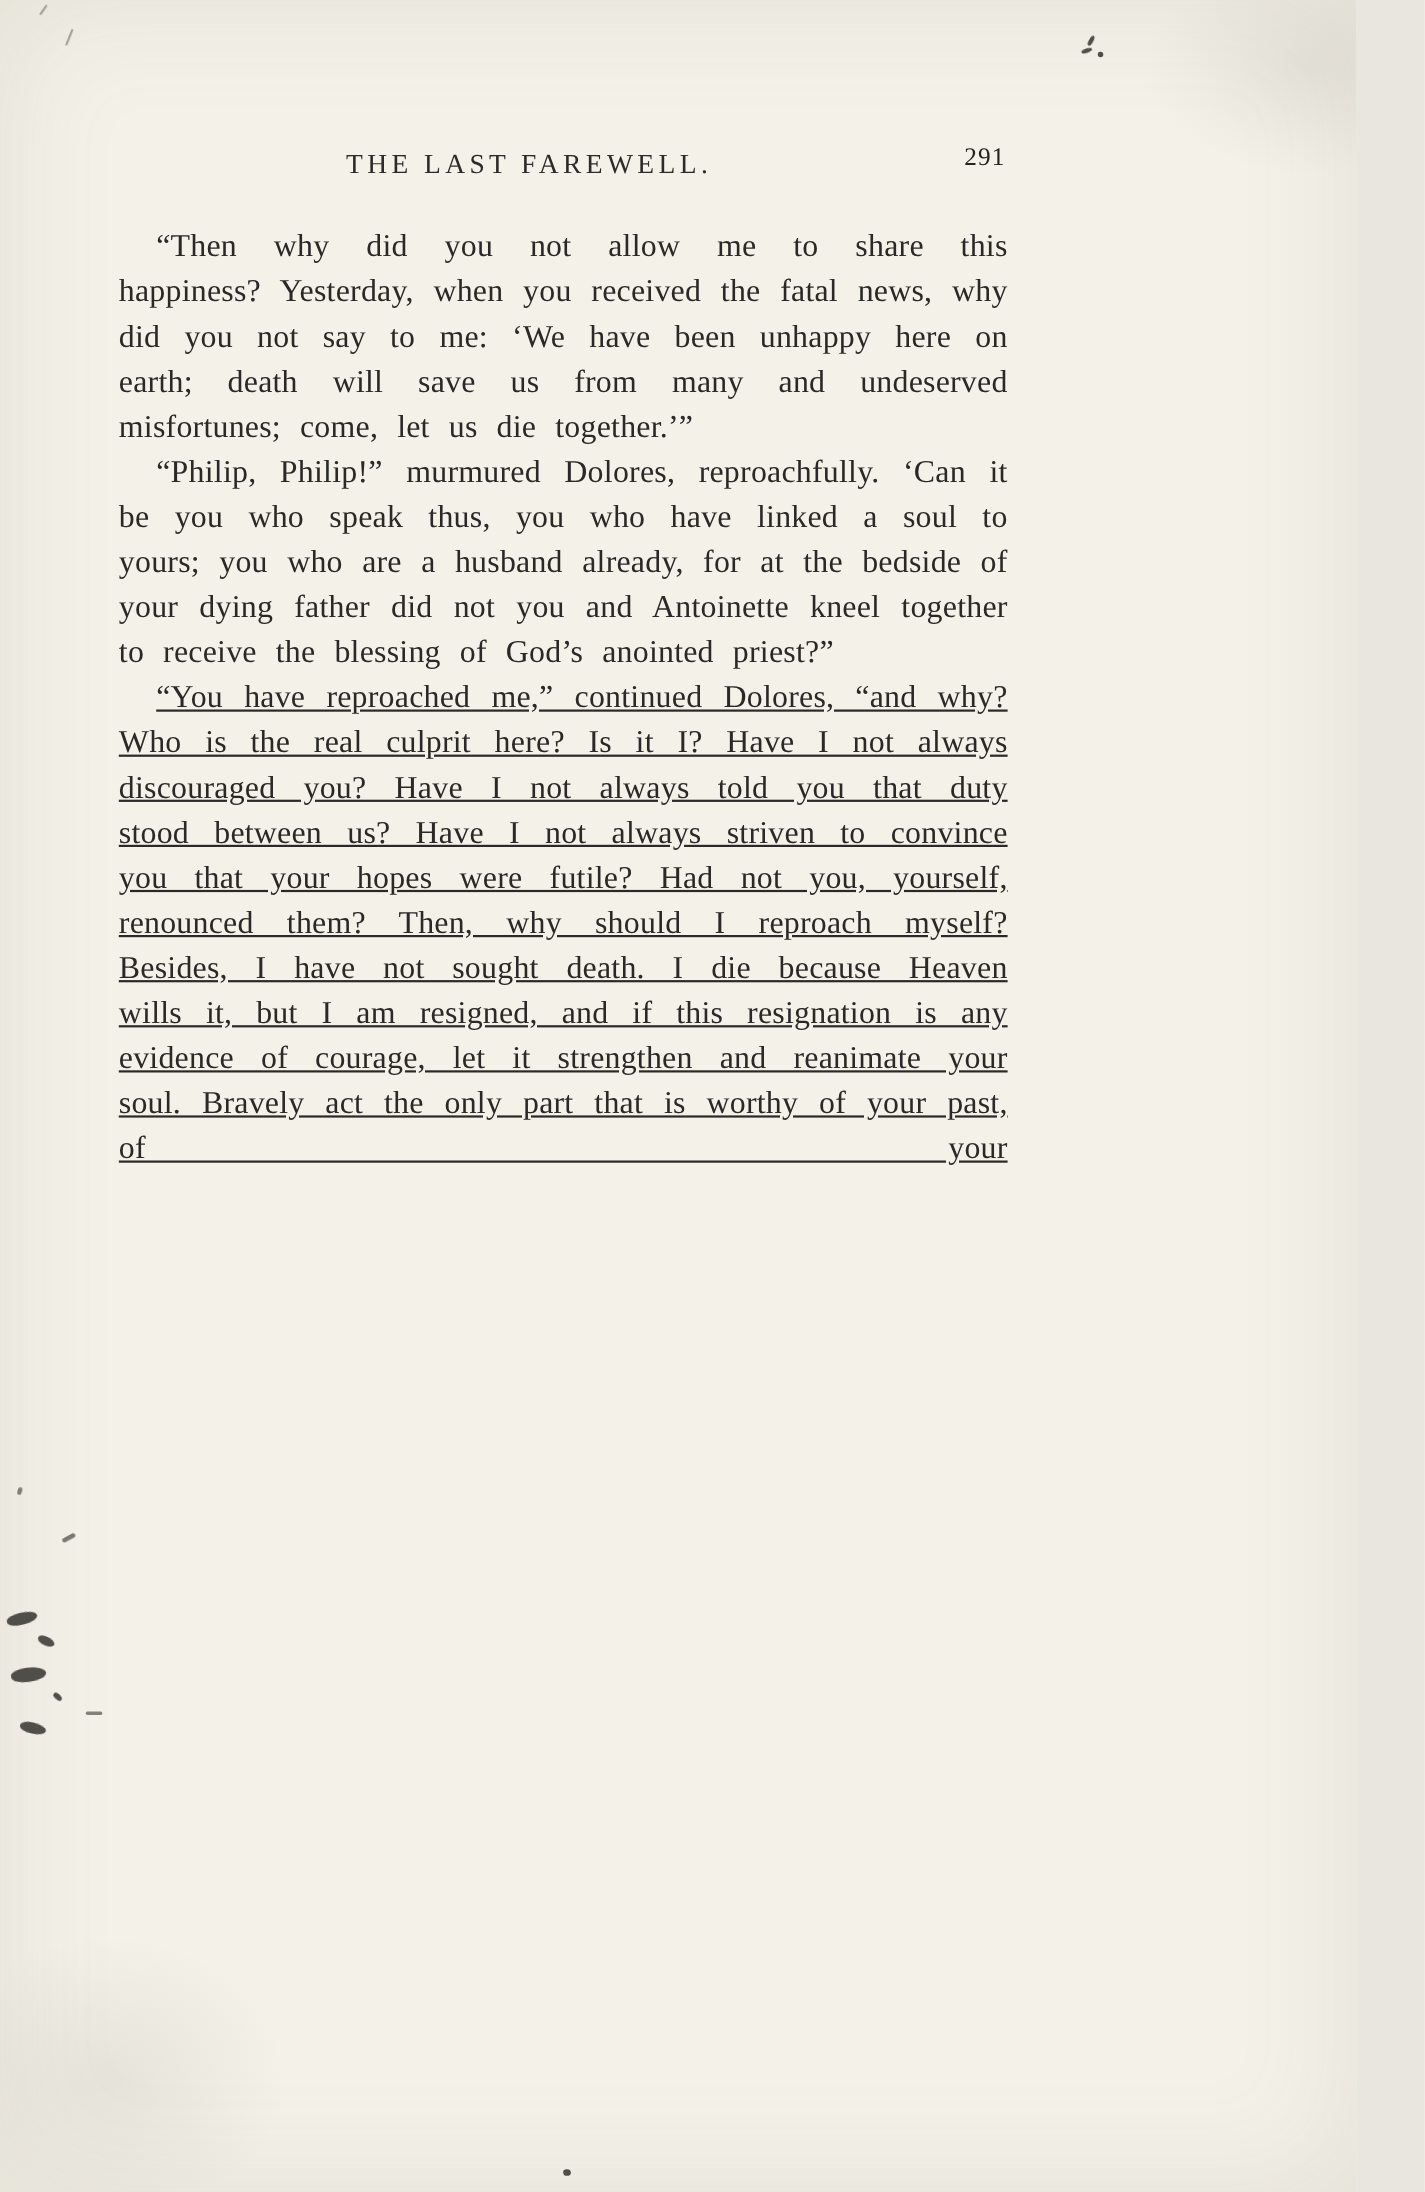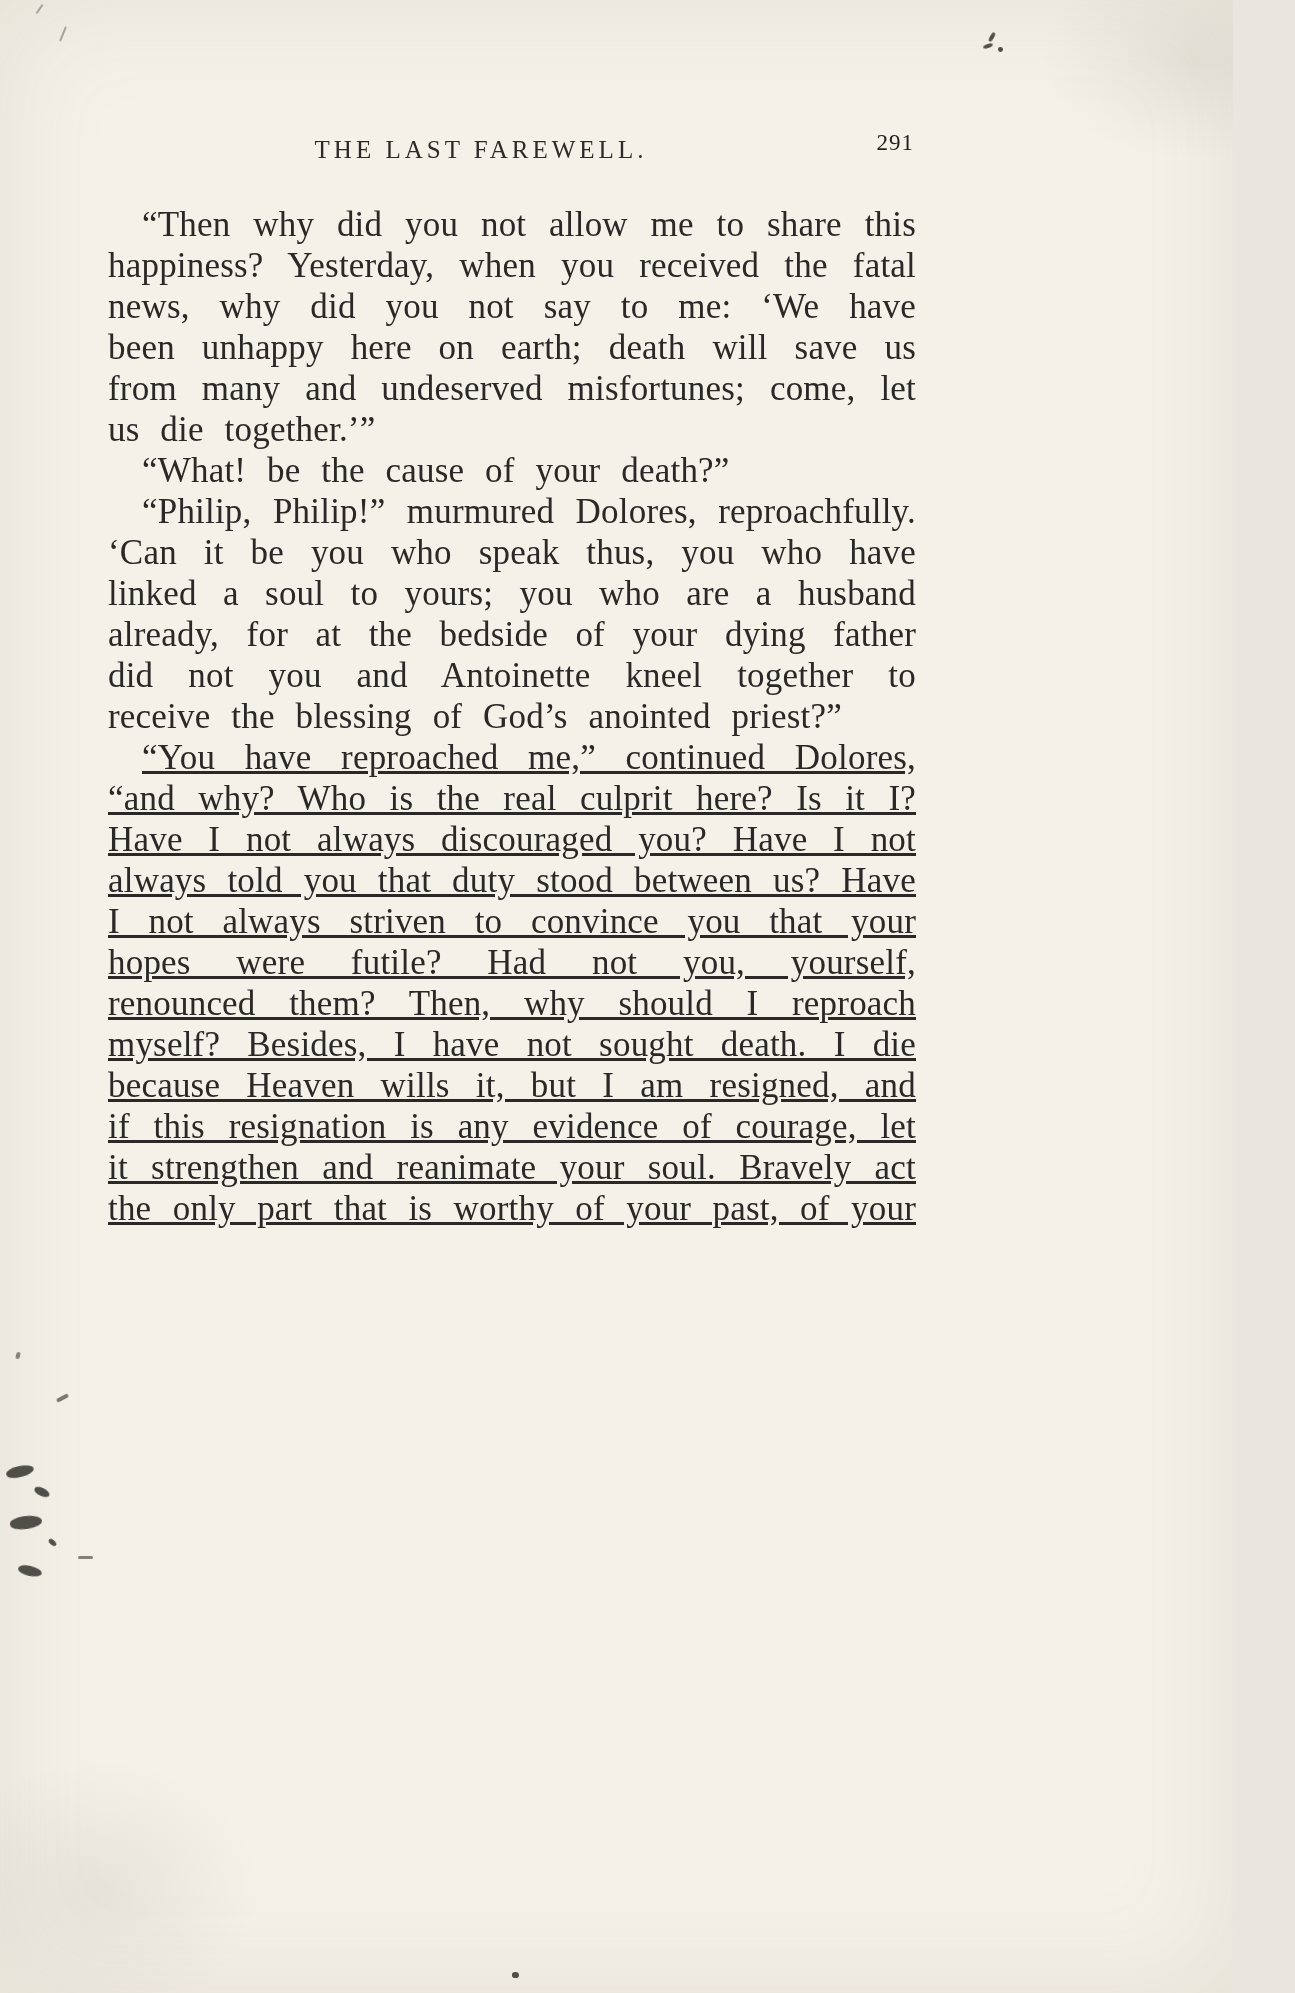--- a/index.html
+++ b/index.html
@@ -38,21 +38,21 @@
     font-size: 23px;
     letter-spacing: 1px;
     color: #24231f;
   }
 
   .body-text {
     position: absolute;
     top: 204px;
     left: 108px;
     width: 808px;
-    font-size: 35px;
+    font-size: 29px;
     line-height: 41px;
     text-align: justify;
     word-spacing: 0.34em;
     letter-spacing: 0.2px;
     color: #2a2927;
   }
   .body-text p { text-indent: 34px; margin: 0; }
   .body-text p.continued { text-align-last: justify; text-decoration: underline; }
 
   
@@ -81,21 +81,20 @@
 
 <div class="page">
 
   <div class="header">
     <div class="running-title">THE LAST FAREWELL.</div>
     <div class="page-number">291</div>
   </div>
 
   <div class="body-text">
     <p>“Then why did you not allow me to share this happiness? Yesterday, when you received the fatal news, why did you not say to me: ‘We have been unhappy here on earth; death will save us from many and undeserved misfortunes; come, let us die together.’”</p>
-    <p>“What! be the cause of your death?”</p>
     <p>“Philip, Philip!” murmured Dolores, reproachfully. ‘Can it be you who speak thus, you who have linked a soul to yours; you who are a husband already, for at the bedside of your dying father did not you and Antoinette kneel together to receive the blessing of God’s anointed priest?”</p>
     <p class="continued">“You have reproached me,” continued Dolores, “and why? Who is the real culprit here? Is it I? Have I not always discouraged you? Have I not always told you that duty stood between us? Have I not always striven to convince you that your hopes were futile? Had not you, yourself, renounced them? Then, why should I reproach myself? Besides, I have not sought death. I die because Heaven wills it, but I am resigned, and if this resignation is any evidence of courage, let it strengthen and reanimate your soul. Bravely act the only part that is worthy of your past, of your</p>
   </div>
 
   <span class="pencil" style="left:34px; top:8px; width:11px; height:2px; transform:rotate(-55deg);"></span>
   <span class="pencil" style="left:62px; top:26px; width:2px; height:16px; transform:rotate(22deg);"></span>
 
   <span class="speck" style="left:990px; top:32px; width:4px; height:10px; transform:rotate(30deg);"></span>
   <span class="speck" style="left:983px; top:44px; width:10px; height:4px; transform:rotate(-20deg);"></span>
   <span class="speck" style="left:998px; top:47px; width:5px; height:5px;"></span>

